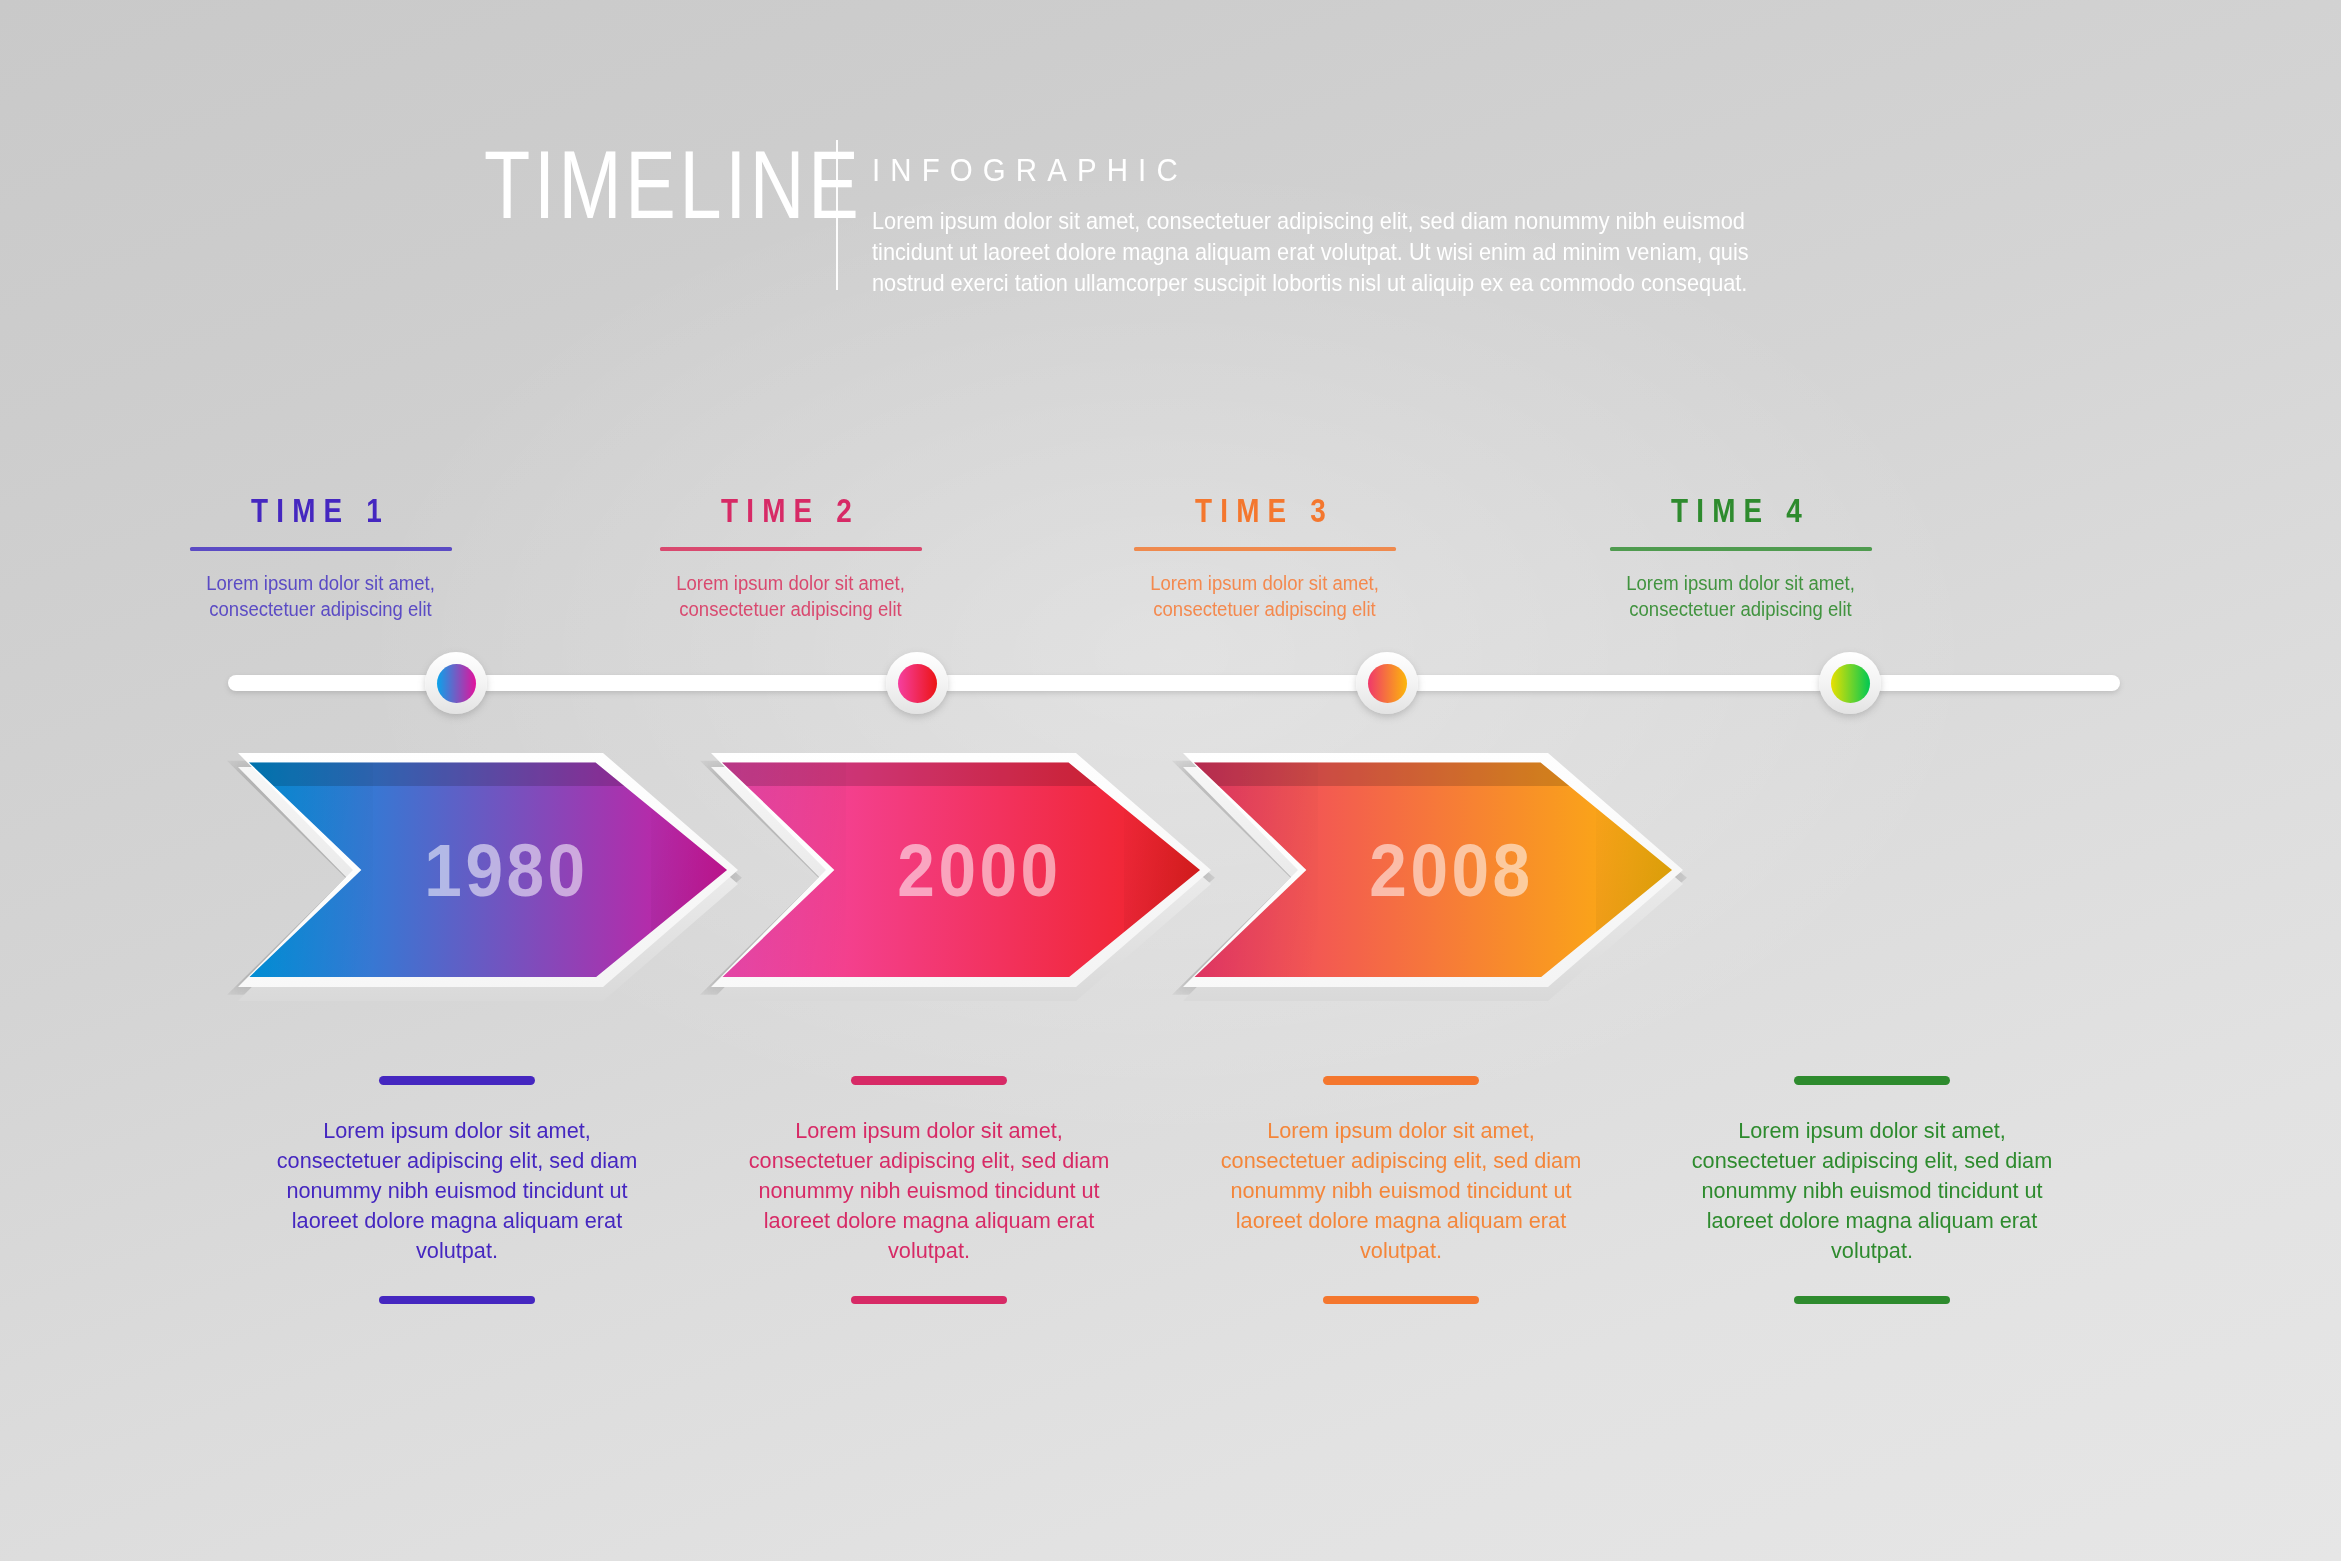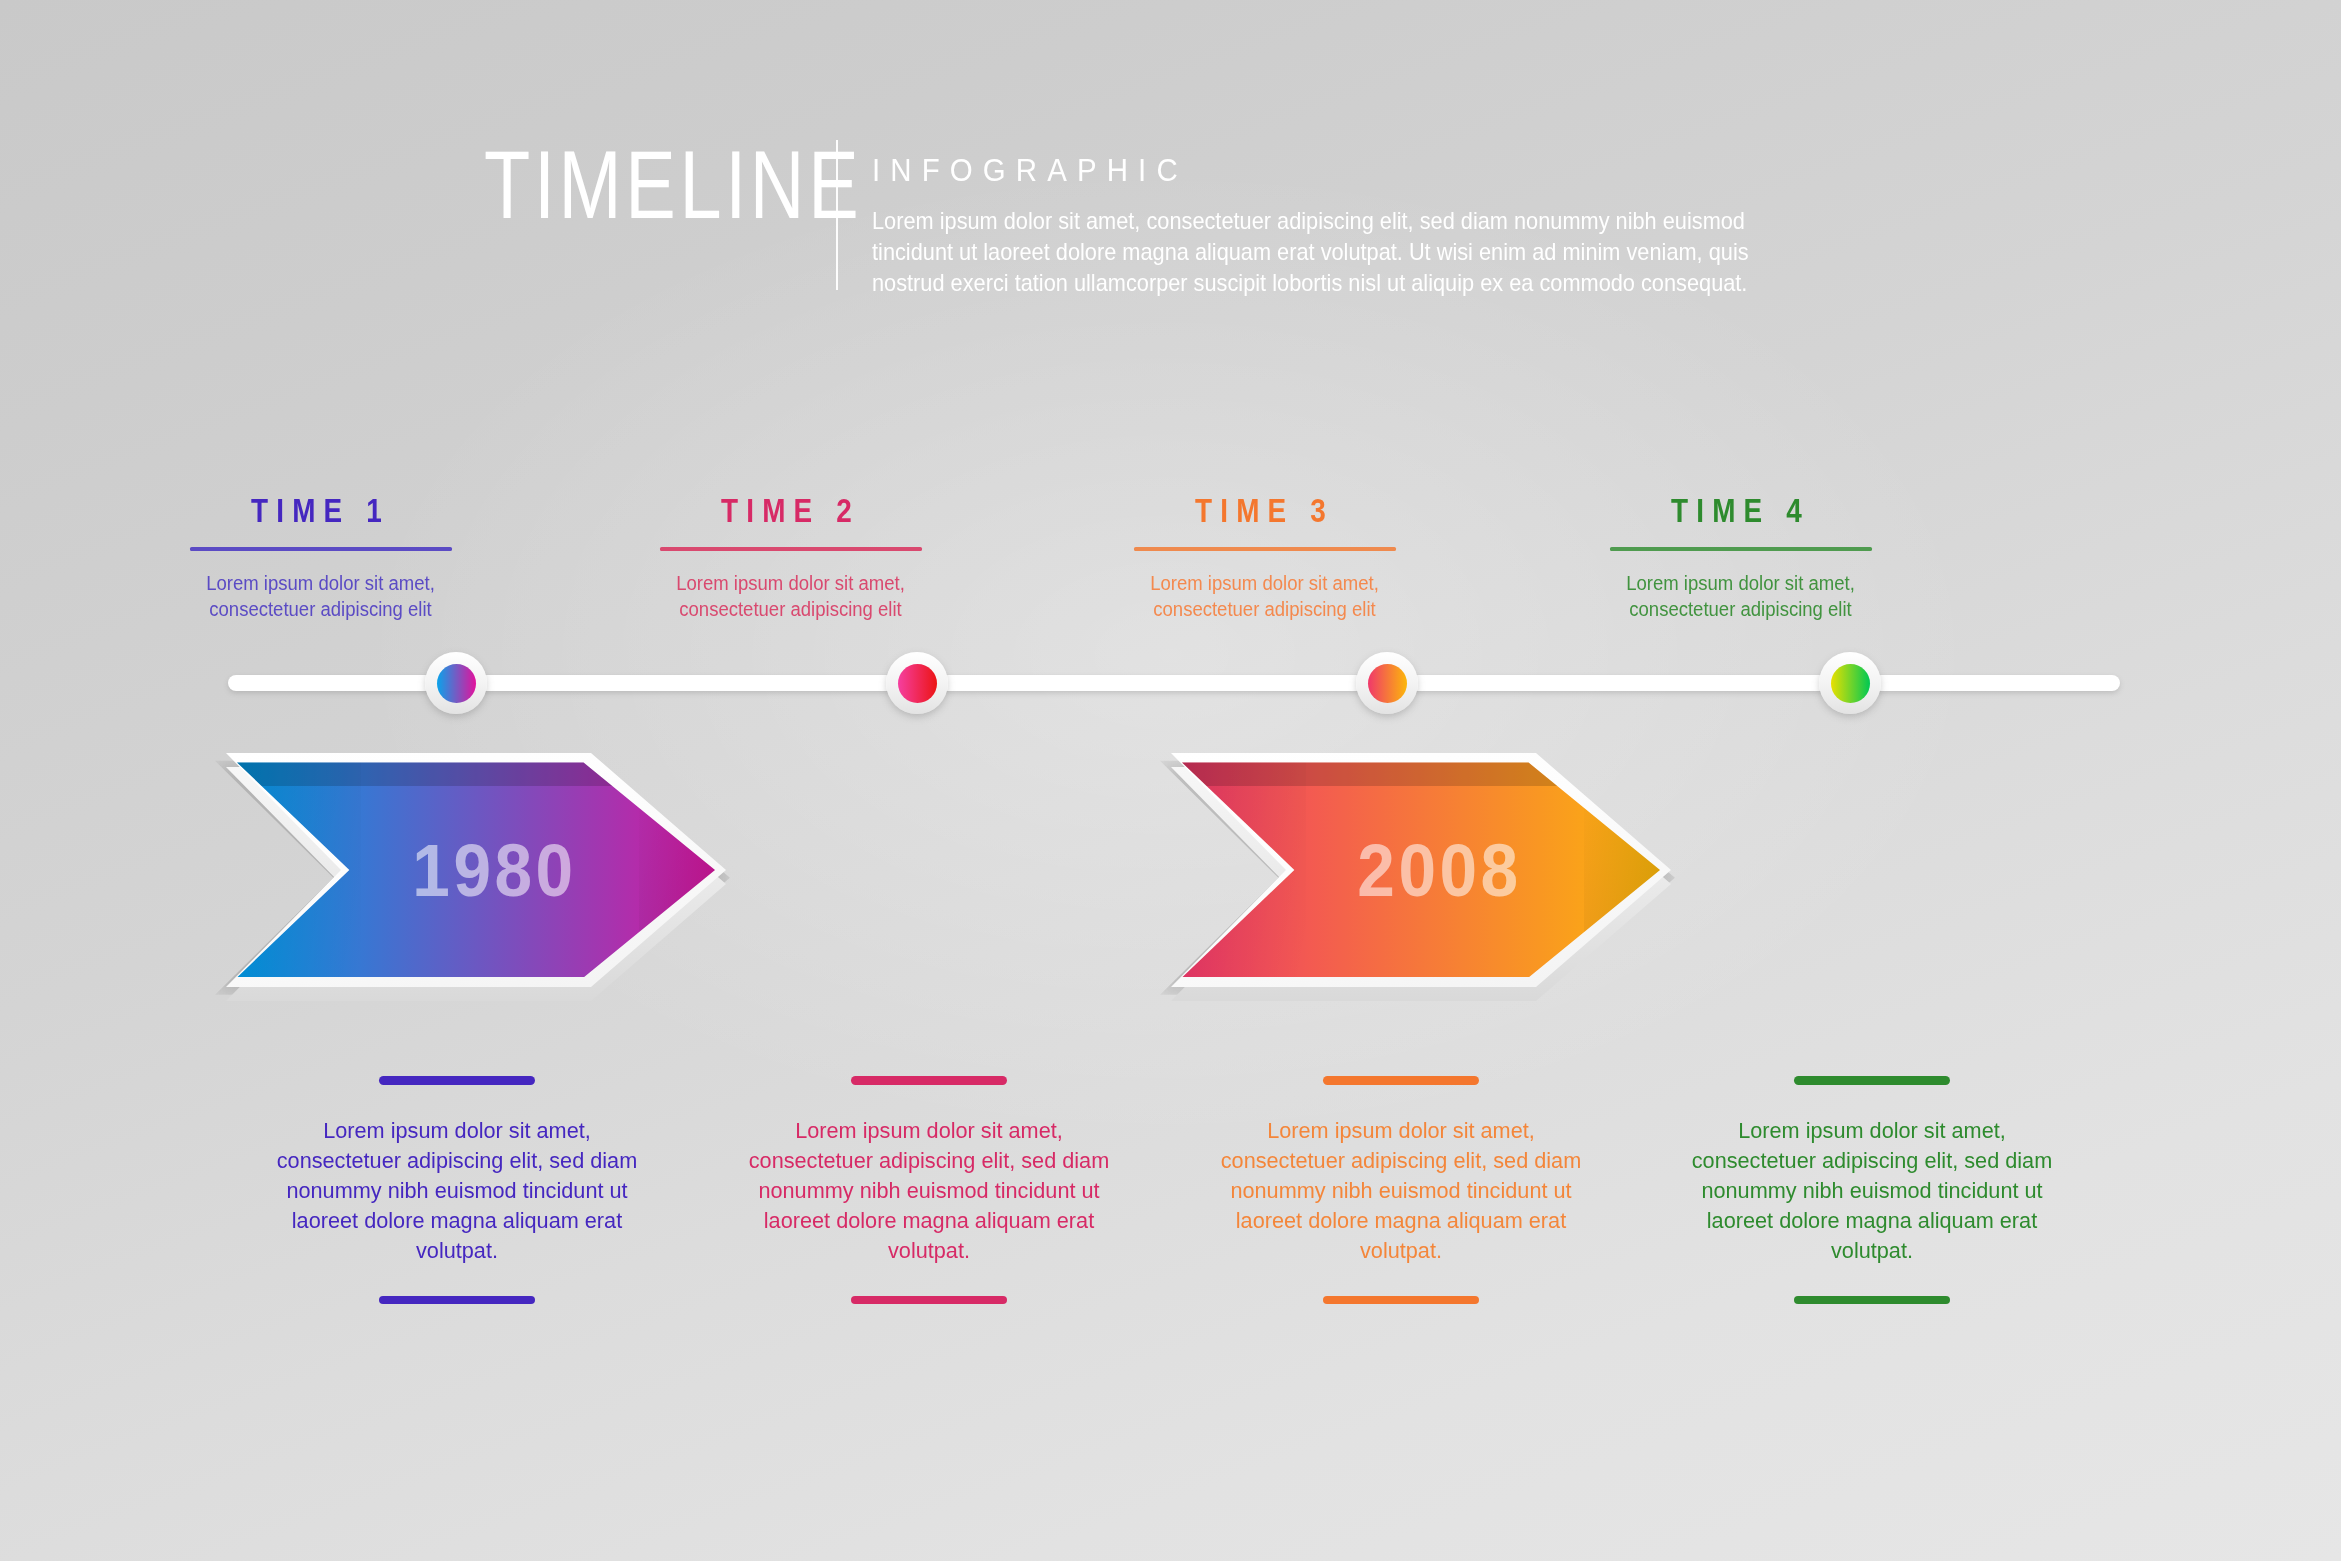--- a/index.html
+++ b/index.html
@@ -62,21 +62,21 @@
   }
   .tl-dot{
     position:absolute;top:652px;width:62px;height:62px;border-radius:50%;
     background:linear-gradient(180deg,#ffffff 0%,#f2f2f2 55%,#e3e3e3 100%);
     box-shadow:0 3.1px 7.8px rgba(120,120,120,.35);
     display:flex;align-items:center;justify-content:center;
   }
   .tl-dot i{display:block;width:39px;height:39px;border-radius:50%;}
 
   
-  #arrows{position:absolute;left:4px;top:753px;width:2250px;height:258px;}
+  #arrows{position:absolute;left:16px;top:753px;width:2250px;height:258px;}
   .arrow{position:absolute;top:0;width:500px;height:234px;}
   .arrow .shadow{
     position:absolute;left:-11px;top:7.8px;width:515px;height:234px;
     background:rgba(110,110,110,.30);
     filter:blur(10px);
     clip-path:polygon(0 0,73% 0,100% 50%,73% 100%,0 100%,23% 50%);
   }
   
   .arrow .base{
     position:absolute;left:0;top:14px;width:500px;height:234px;
@@ -181,20 +181,31 @@
       <div class="base"></div>
       <div class="frame"></div>
       <div class="face" style="background: linear-gradient(90deg, rgb(0, 153, 229) 0%, rgb(214, 23, 159) 100%);">
         <div class="raill"></div>
         <div class="rail"></div>
         <div class="railr"></div>
       </div>
       <div class="year">1980</div>
     </div>
 
+    <div class="arrow" style="left:695px">
+      <div class="shadow"></div>
+      <div class="base"></div>
+      <div class="frame"></div>
+      <div class="face" style="background: linear-gradient(90deg, rgb(245, 75, 180) 0%, rgb(240, 32, 32) 100%);">
+        <div class="raill"></div>
+        <div class="rail"></div>
+        <div class="railr"></div>
+      </div>
+      <div class="year">2000</div>
+    </div>
 
     <div class="arrow" style="left:1167px">
       <div class="shadow"></div>
       <div class="base"></div>
       <div class="frame"></div>
       <div class="face" style="background: linear-gradient(90deg, rgb(240, 56, 107) 0%, rgb(252, 183, 10) 100%);">
         <div class="raill"></div>
         <div class="rail"></div>
         <div class="railr"></div>
       </div>

